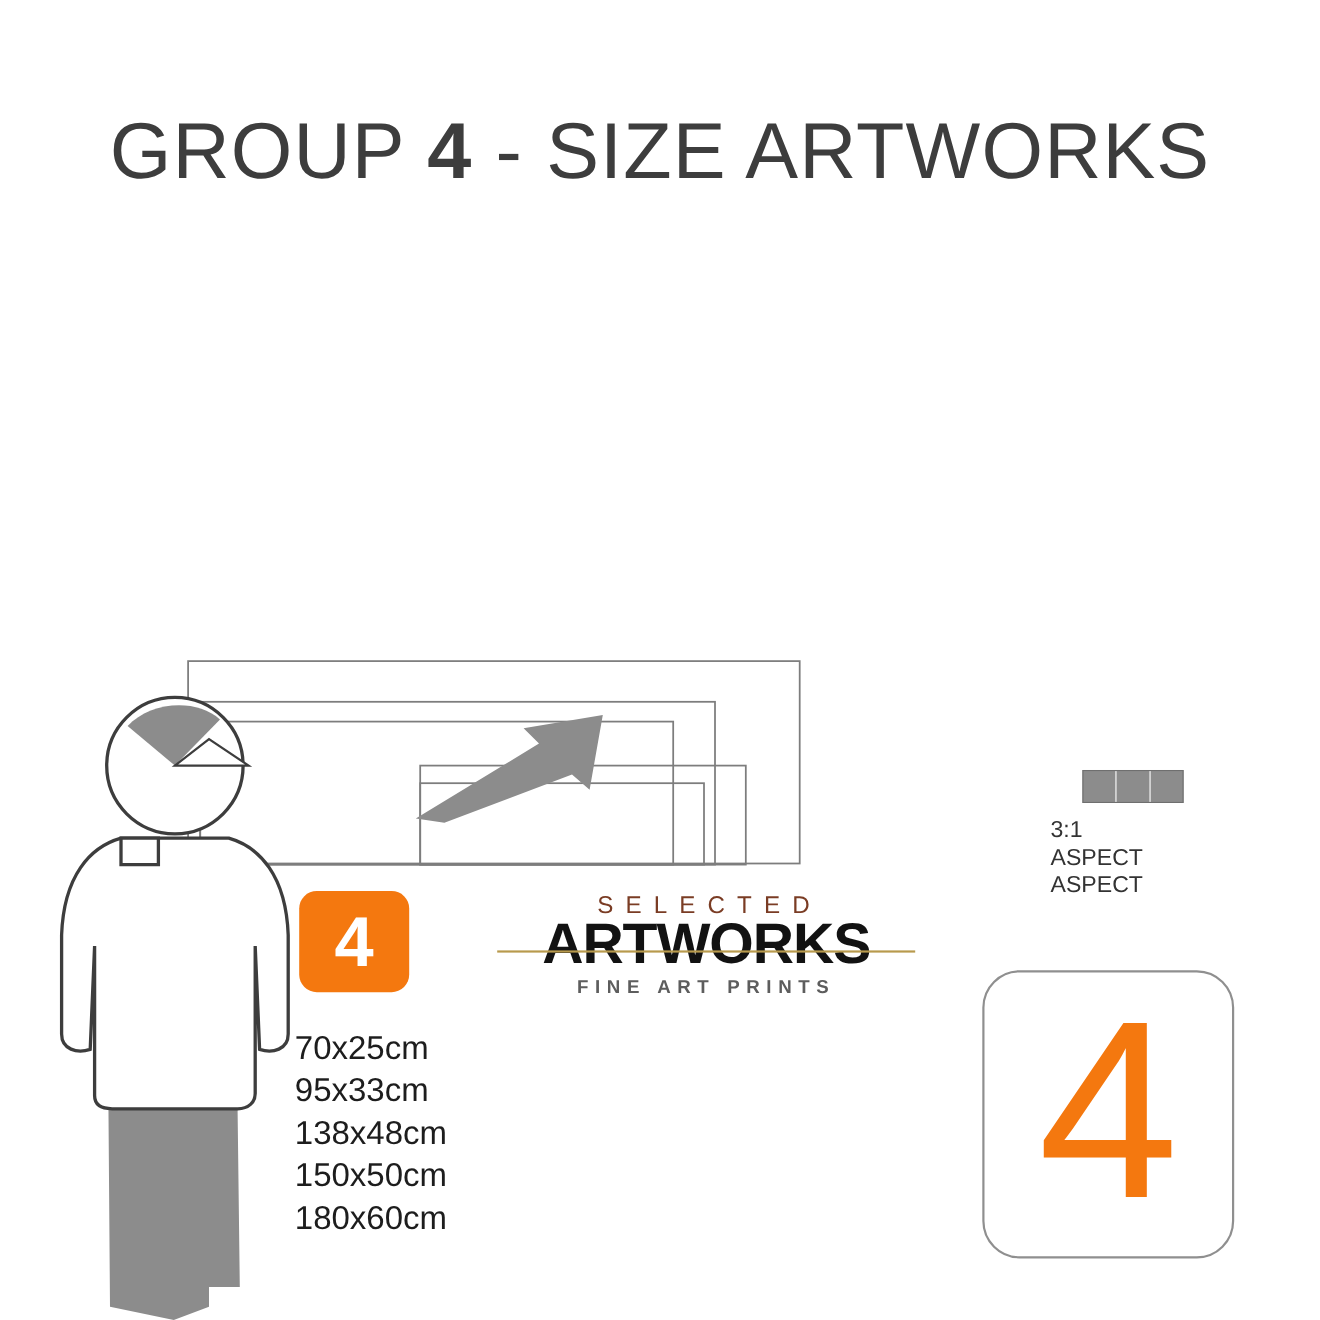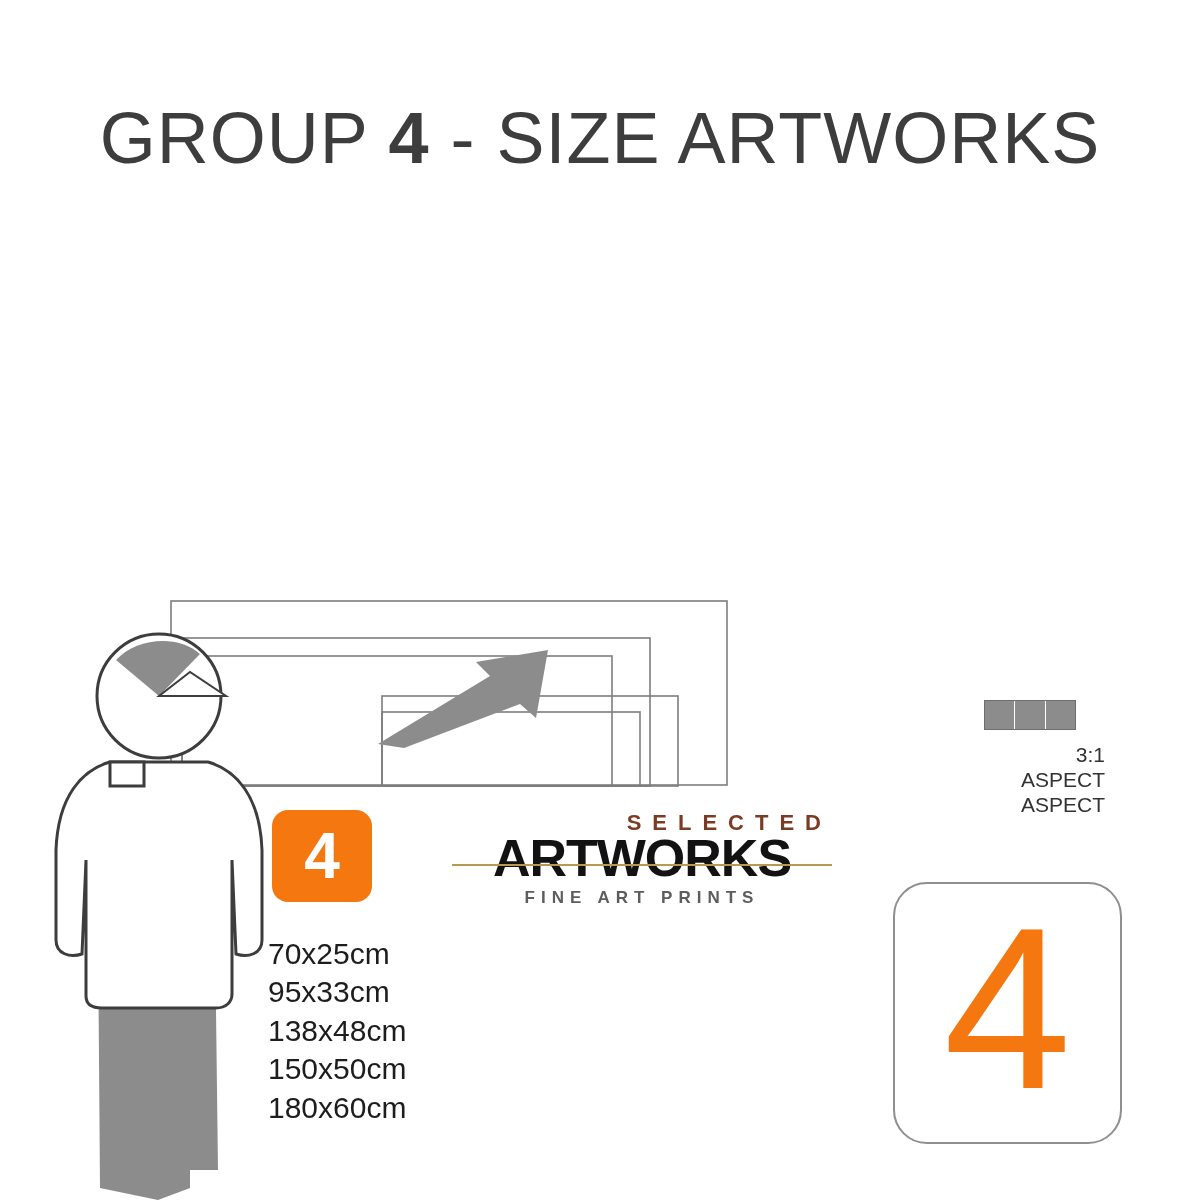--- a/index.html
+++ b/index.html
@@ -97,24 +97,24 @@
   #brand-logo {
     position: absolute;
     left: 452px;
     top: 812px;
     width: 380px;
     height: 110px;
     text-align: center;
   }
   #brand-top {
     font-size: 22px;
-    font-weight: 700;
+    font-weight: 400;
     letter-spacing: 11px;
     color: #7a3c24;
-    text-align: right;
+    text-align: center;
     padding-left: 6px;
     line-height: 1;
   }
   #brand-main {
     font-size: 52px;
     font-weight: 700;
     letter-spacing: -1px;
     color: #121212;
     line-height: 1;
     margin-top: -2px;
@@ -146,21 +146,21 @@
     line-height: 1.28;
   }
   #size-list div { white-space: nowrap; }
 
   
   #aspect-block {
     position: absolute;
     left: 955px;
     top: 700px;
     width: 150px;
-    text-align: right;
+    text-align: left;
   }
   #aspect-swatch {
     width: 92px;
     height: 30px;
     margin: 0 auto 12px auto;
     background: #8c8c8c;
     border: 1px solid #6f6f6f;
     box-sizing: border-box;
     display: flex;
   }

